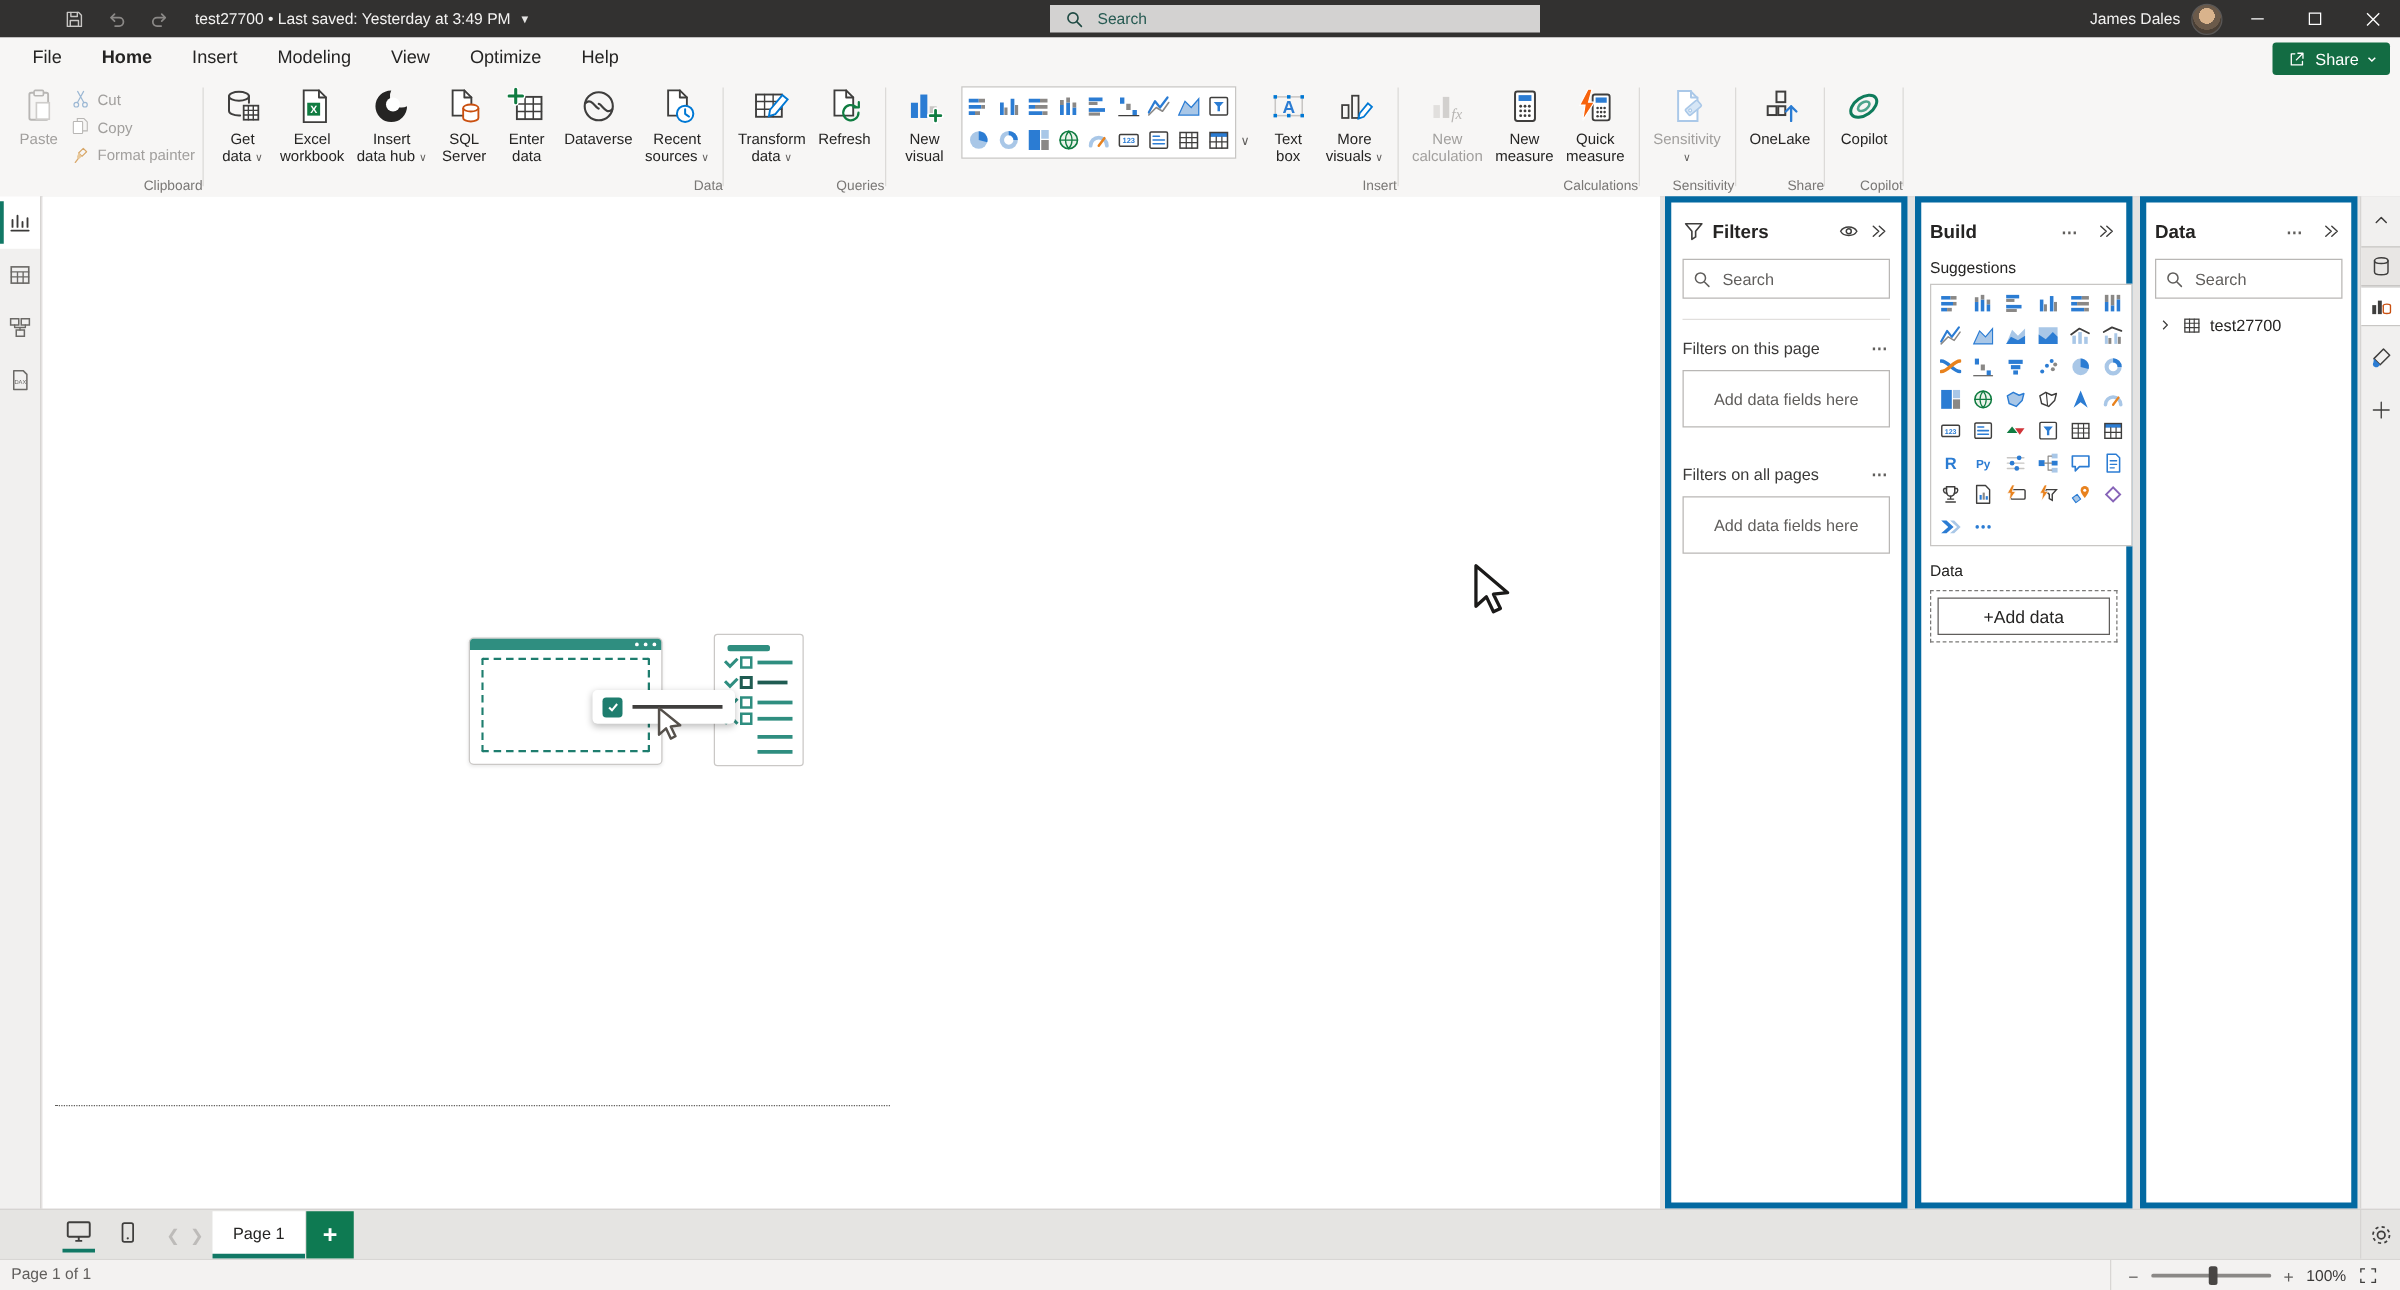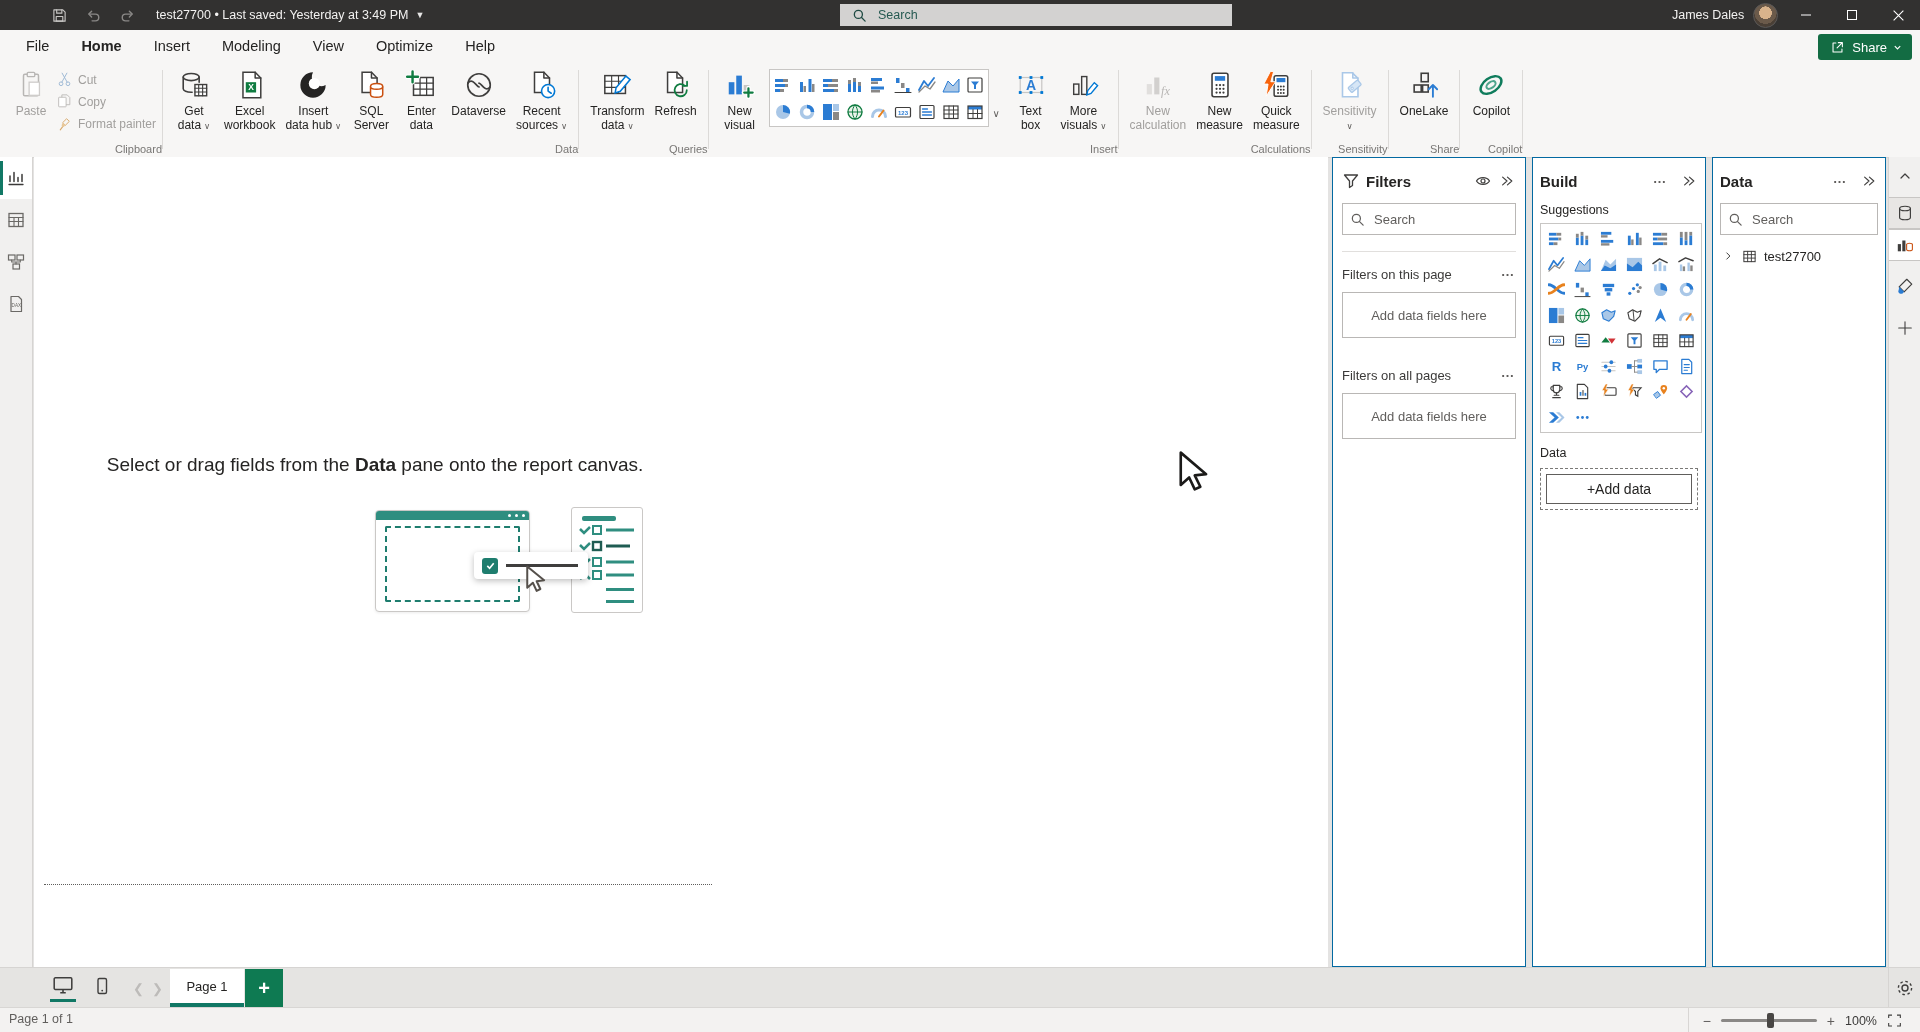--- a/index.html
+++ b/index.html
@@ -62,21 +62,21 @@
   .il-dot{position:absolute;top:3px;width:3px;height:3px;border-radius:50%;background:#fff}
   #il-dash{position:absolute;left:9px;right:9px;top:15px;bottom:9px;border:2px dashed #1e7d6e;border-radius:2px}
   #il-pill{position:absolute;left:99px;top:45px;width:114px;height:27px;background:#fff;border-radius:4px;box-shadow:0 2px 6px rgba(0,0,0,.25);display:flex;align-items:center;gap:8px;padding-left:8px;box-sizing:border-box}
   #il-check{width:16px;height:16px;background:#1e7d6e;border-radius:3px;display:flex;align-items:center;justify-content:center}
   #il-line{width:72px;height:2.5px;background:#3f3e3d}
   #il-cursor{position:absolute;left:146px;top:57px}
   #il-panel{position:absolute;left:196px;top:0;width:70px;height:104px;background:#fff;border:1px solid #cac8c6;border-radius:3px}
   #big-cursor{position:absolute;left:1138px;top:293px}
 
   
-  .pane{position:absolute;top:157px;height:810px;background:#fff;border:1px solid #0369a1;box-sizing:border-box;padding:0 9px}
+  .pane{position:absolute;top:157px;height:810px;background:#fff;border:5px solid #0369a1;box-sizing:border-box;padding:0 9px}
   .phead{display:flex;align-items:center;margin-top:14px;gap:6px}
   .phead .ptitle{font-size:15px;font-weight:bold;color:#252423}
   .phead .sp{flex:1}
   .pico{display:flex;align-items:center;justify-content:center;width:18px;height:18px}
   .searchbox{margin-top:13px;height:30px;border:1px solid #b9b7b5;display:flex;align-items:center;padding:0 7px;gap:7px;color:#605e5c;background:#fff}
   .searchbox input{border:none;outline:none;background:transparent;font-size:13px;color:#3b3a39;font-family:"Liberation Sans",sans-serif;width:100%}
   .searchbox input::placeholder{color:#605e5c;opacity:1}
   .fsecrow{display:flex;align-items:flex-start;margin-top:15px;font-size:13px;color:#3b3a39}
   .fsecrow .sp{flex:1}
   .dots{color:#605e5c;letter-spacing:2px;font-size:13px;font-weight:bold}
@@ -659,21 +659,20 @@
       <span>
         <svg viewBox="0 0 20 20" width="20" height="20">
           <path d="M5 2.5 H12.5 L15.5 5.5 V17.5 H5 Z" stroke="#6b6966" stroke-width="1.2" fill="none" stroke-linejoin="round" stroke-linecap="round"></path>
           <text x="10.3" y="13" font-size="4.6" fill="#6b6966" text-anchor="middle" font-family="Liberation Sans,sans-serif">DAX</text>
         </svg>
       </span>
     </div>
   </div>
 
 <div id="canvas">
-  <div id="cv-sub"><span>Select or drag fields from the </span><b>Data</b><span> pane onto the report canvas.</span></div>
 
   <div id="illus">
     <div id="il-win">
       <div id="il-winbar"></div>
       <span class="il-dot" style="right:18px"></span>
         <span class="il-dot" style="right:11px"></span>
         <span class="il-dot" style="right:4px"></span>
       <div id="il-dash"></div>
     </div>
     <div id="il-panel">

